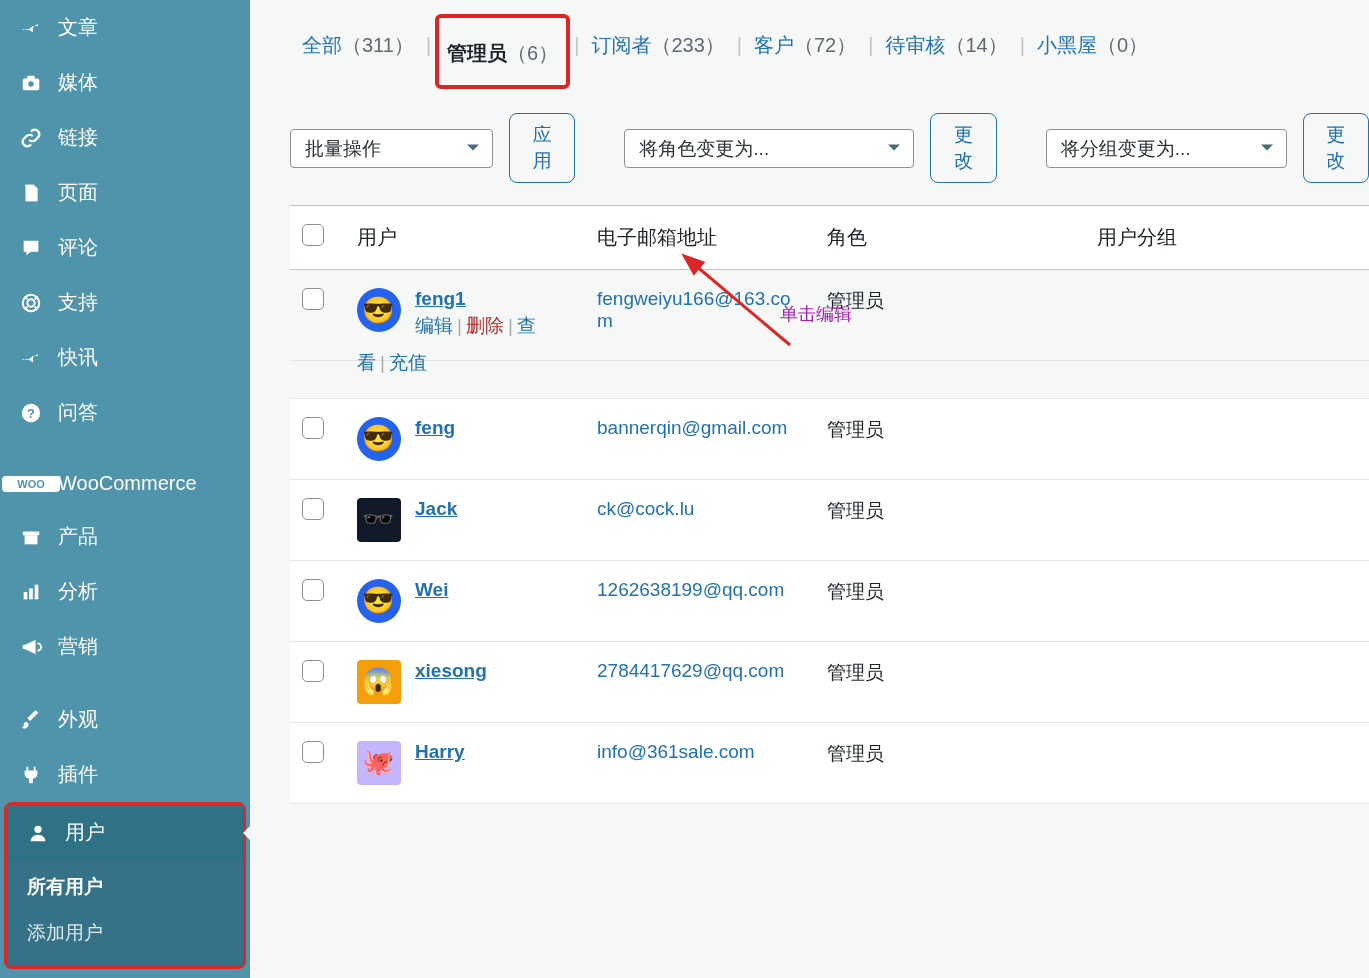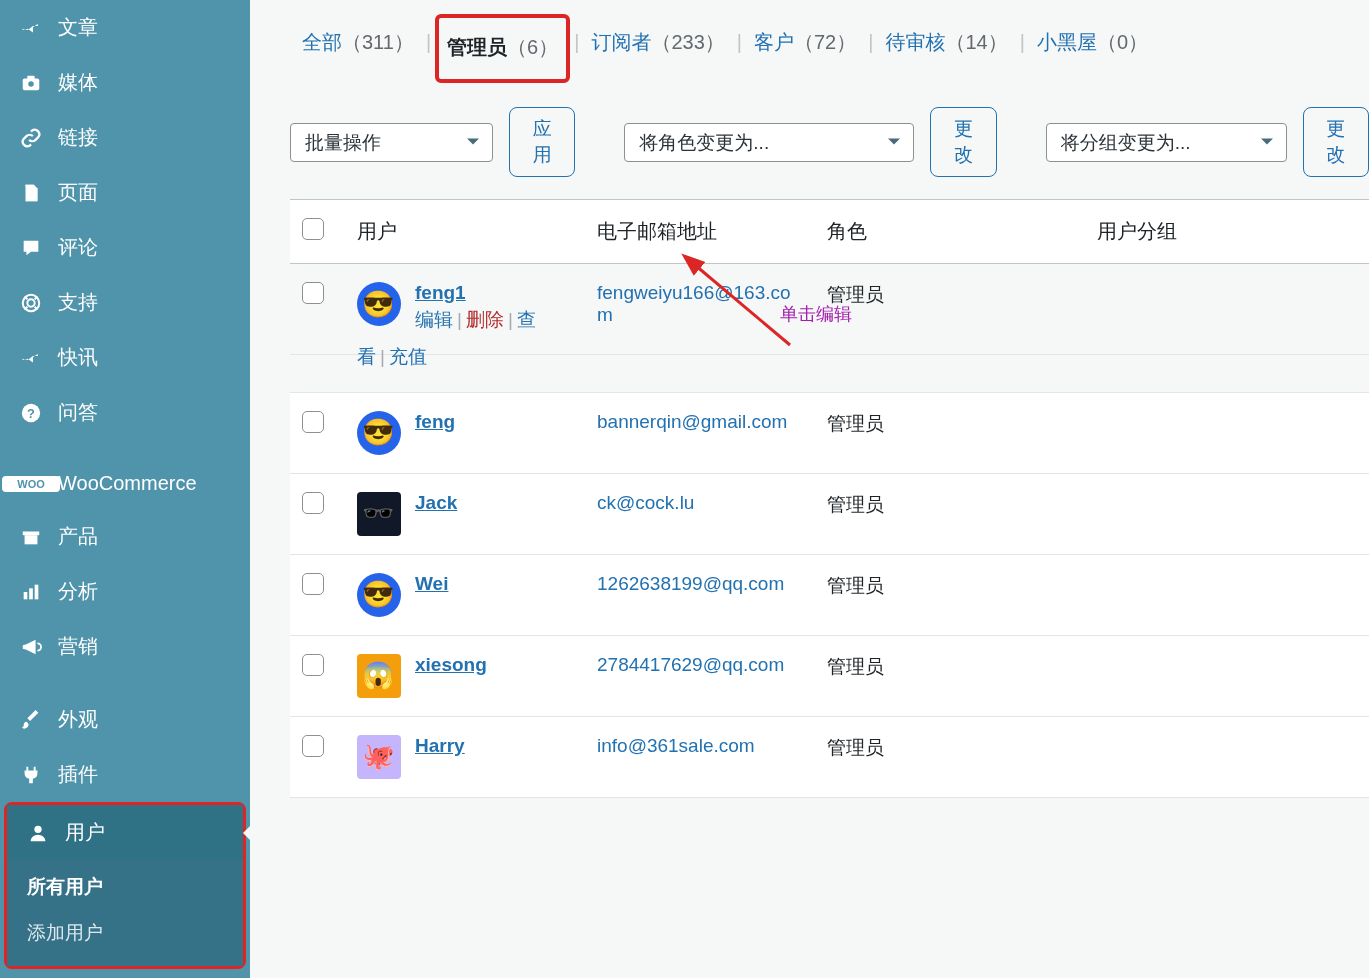--- a/index.html
+++ b/index.html
@@ -84,21 +84,21 @@
     margin-bottom: 42px;
   }
   .filter-tab { padding: 0 12px; white-space: nowrap; }
   .filter-tab a { color: #2271b1; text-decoration: none; }
   .filter-tab .count { color: #646970; }
   .filter-sep { color: #c3c4c7; }
   .filter-tab.active a { color: #1d2327; font-weight: 700; }
   .red-box-tab {
     border: 4px solid #dc2626;
     border-radius: 6px;
-    padding: 16px 8px 18px;
+    padding: 22px 8px 18px;
     margin: -6px 4px -18px;
   }
 
   
   .action-bar {
     display: flex;
     align-items: center;
     gap: 16px;
     margin-bottom: 22px;
   }

